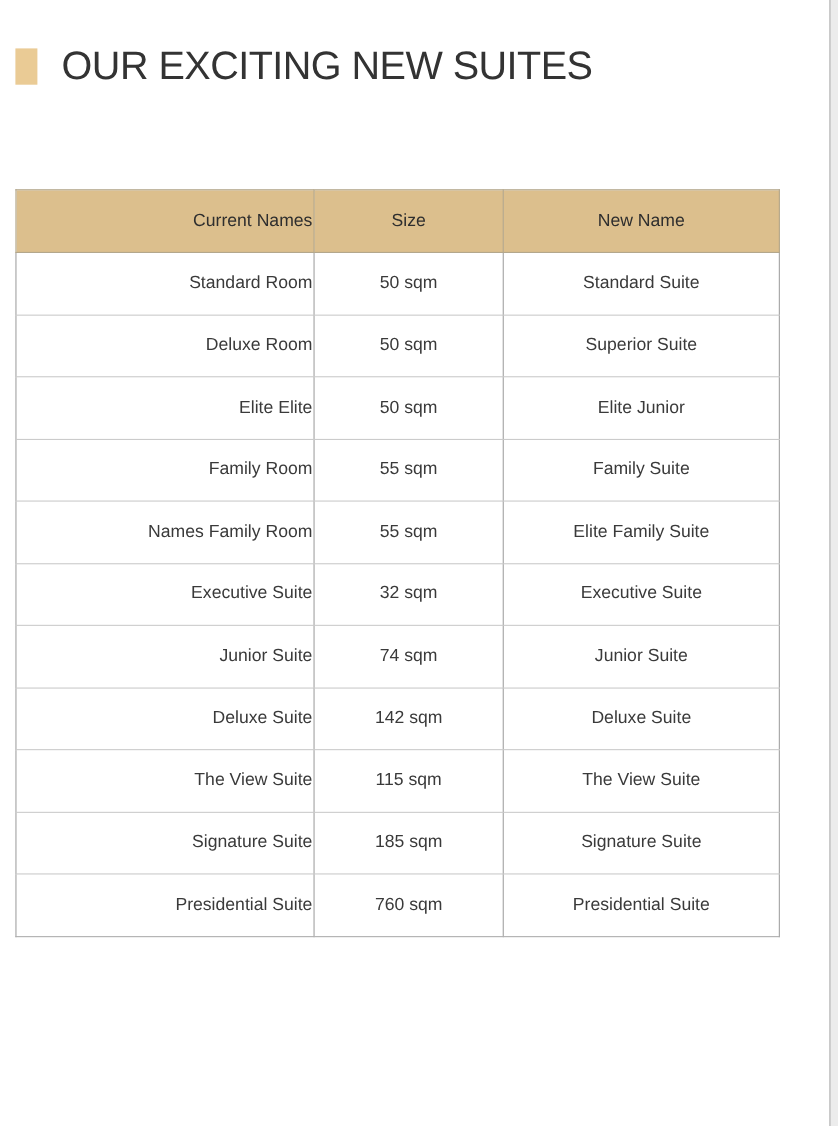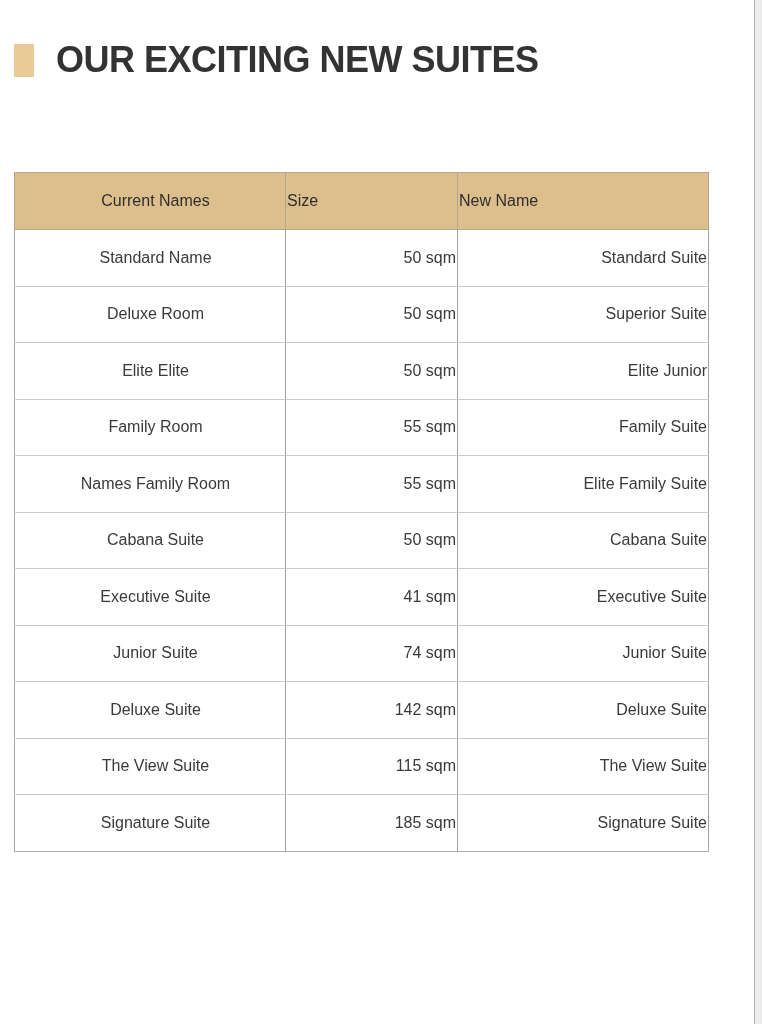--- a/index.html
+++ b/index.html
@@ -35,21 +35,21 @@
     width: 20px;
     height: 33px;
     background: #eacb95;
   }
   h1.page-title {
     position: absolute;
     left: 56px;
     top: 38px;
     margin: 0;
     font-size: 36px;
-    font-weight: 700;
+    font-weight: 400;
     letter-spacing: -0.5px;
     line-height: 44px;
     color: #333333;
     white-space: nowrap;
   }
 
   
   table.suites {
     position: absolute;
     left: 14px;
@@ -61,38 +61,38 @@
   col.c1 { width: 271px; }
   col.c2 { width: 172px; }
   col.c3 { width: 251px; }
 
   th {
     height: 54px;
     background: #dcbf8d;
     font-weight: 400;
     font-size: 16px;
     color: #2e2e2e;
-    text-align: left;
+    text-align: center;
     vertical-align: middle;
     border: 1px solid #b3a78c;
   }
   td {
     height: 53.5px;
     font-size: 16px;
     color: #3a3a3a;
-    text-align: right;
+    text-align: center;
     vertical-align: middle;
     border-left: 1px solid #a2a2a2;
     border-right: 1px solid #a2a2a2;
     border-top: 1px solid #cbcbcb;
     border-bottom: 1px solid #cbcbcb;
     background: #ffffff;
   }
   th.left, td.left {
-    text-align: center;
+    text-align: right;
     padding-left: 12px;
   }
   tbody tr:last-child td {
     border-bottom-color: #adadad;
   }
 </style>
 </head>
 <body>
 
 <div class="page">
@@ -108,21 +108,21 @@
     </colgroup>
     <thead>
       <tr>
         <th class="left">Current Names</th>
         <th>Size</th>
         <th>New Name</th>
       </tr>
     </thead>
     <tbody>
   <tr>
-    <td class="left">Standard Name</td>
+    <td class="left">Standard Room</td>
     <td>50 sqm</td>
     <td>Standard Suite</td>
   </tr>
 
   <tr>
     <td class="left">Deluxe Room</td>
     <td>50 sqm</td>
     <td>Superior Suite</td>
   </tr>
 
@@ -137,29 +137,24 @@
     <td>55 sqm</td>
     <td>Family Suite</td>
   </tr>
 
   <tr>
     <td class="left">Names Family Room</td>
     <td>55 sqm</td>
     <td>Elite Family Suite</td>
   </tr>
 
-  <tr>
-    <td class="left">Cabana Suite</td>
-    <td>50 sqm</td>
-    <td>Cabana Suite</td>
-  </tr>
 
   <tr>
     <td class="left">Executive Suite</td>
-    <td>41 sqm</td>
+    <td>32 sqm</td>
     <td>Executive Suite</td>
   </tr>
 
   <tr>
     <td class="left">Junior Suite</td>
     <td>74 sqm</td>
     <td>Junior Suite</td>
   </tr>
 
 
@@ -174,18 +169,23 @@
     <td>115 sqm</td>
     <td>The View Suite</td>
   </tr>
 
   <tr>
     <td class="left">Signature Suite</td>
     <td>185 sqm</td>
     <td>Signature Suite</td>
   </tr>
 
+  <tr>
+    <td class="left">Presidential Suite</td>
+    <td>760 sqm</td>
+    <td>Presidential Suite</td>
+  </tr>
 </tbody>
   </table>
 
   <div class="page-edge"></div>
 
 </div>
 
 </body></html>

